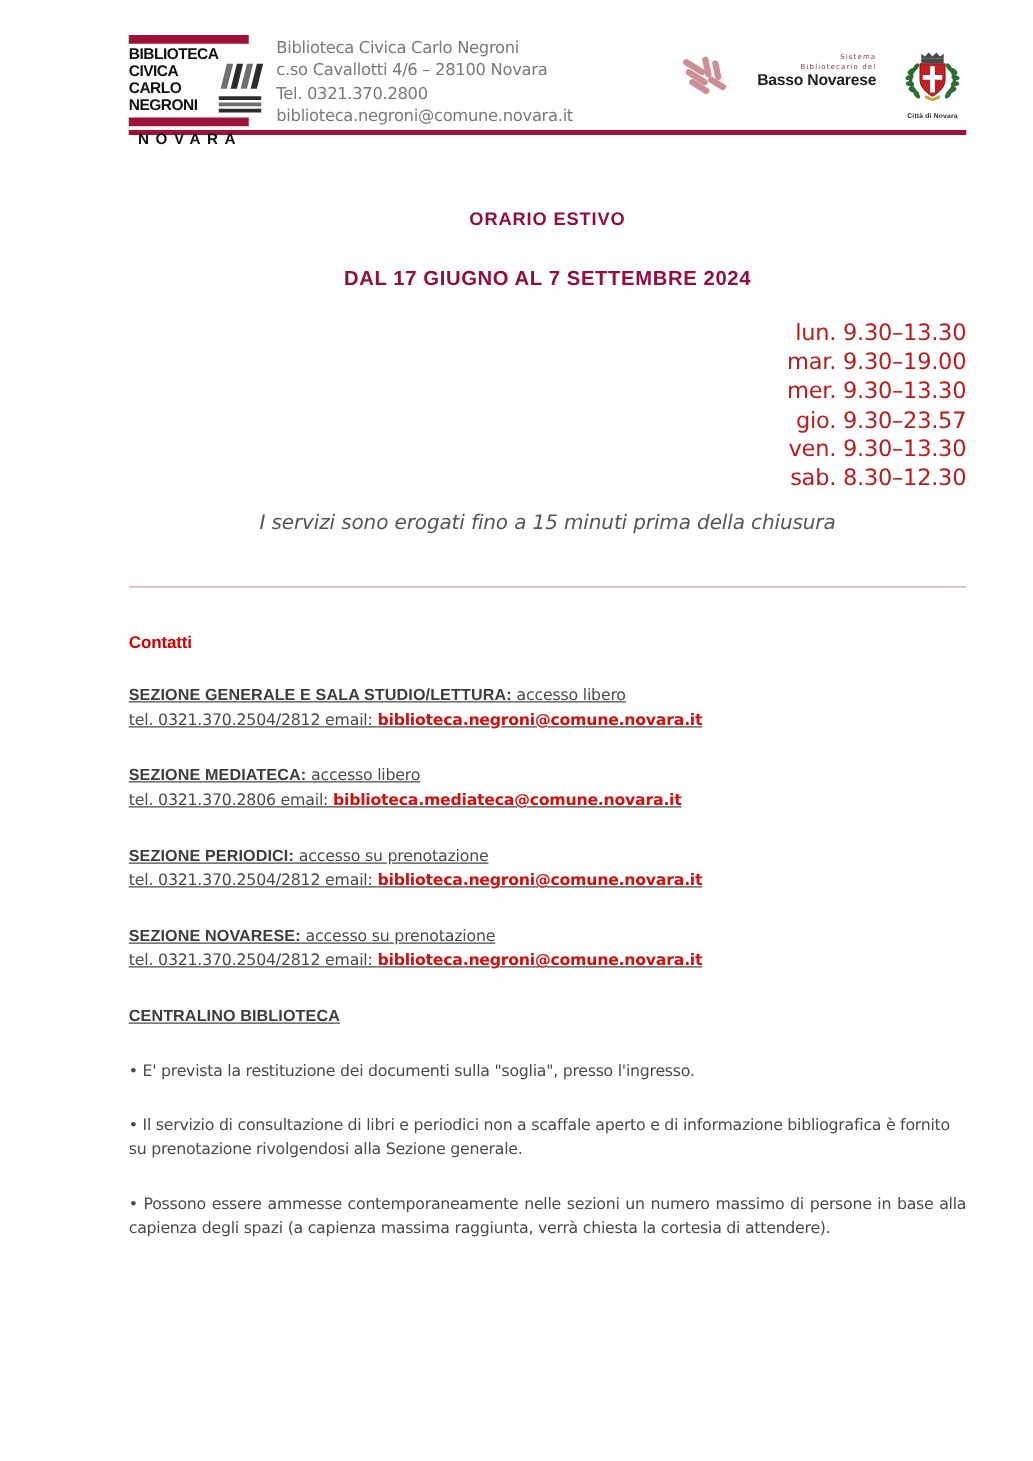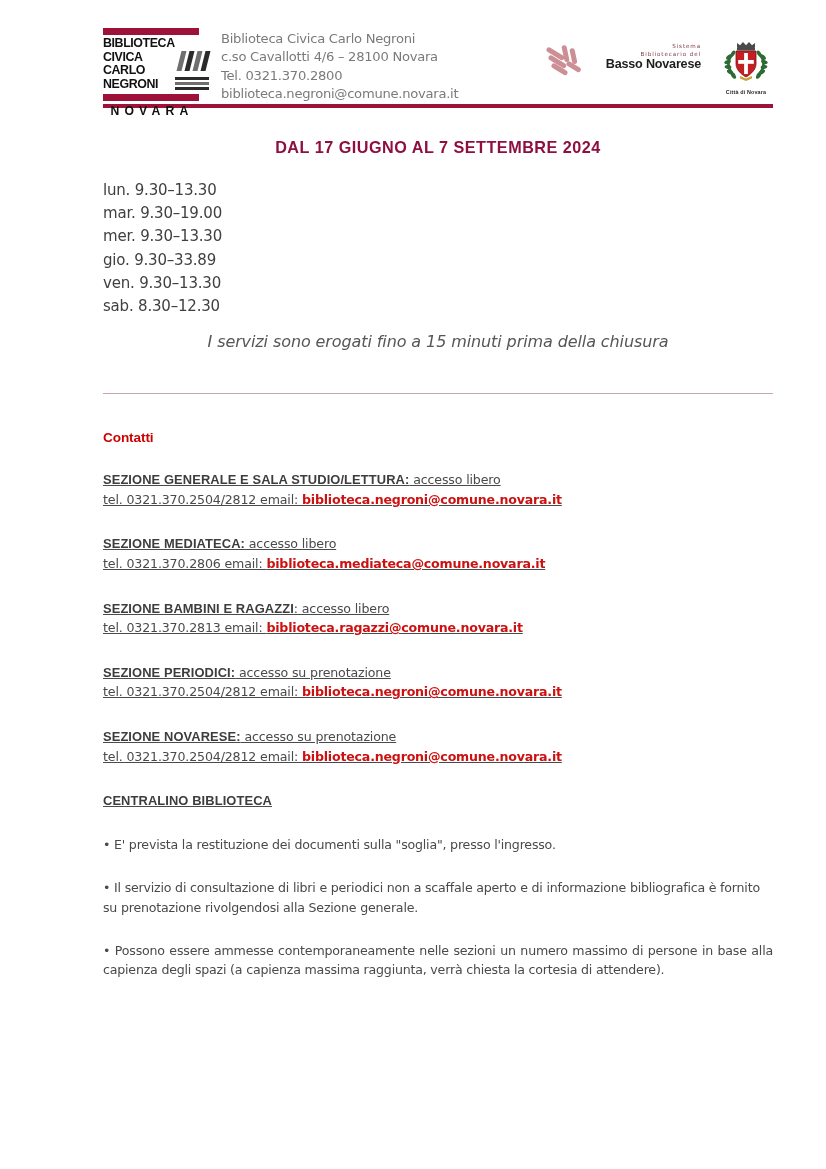--- a/index.html
+++ b/index.html
@@ -190,26 +190,26 @@
     font-family: "Liberation Sans", sans-serif;
     font-weight: bold;
     font-size: 16.2px;
     letter-spacing: 0.5px;
     color: #8e0f40;
     margin-top: 30px;
   }
 
   
   .hours {
-    text-align: left;
+    text-align: right;
     margin-top: 22px;
     font-family: "DejaVu Sans", sans-serif;
-    font-size: 15px;
+    font-size: 18px;
     line-height: 23.2px;
-    color: #404040;
+    color: #b91c1c;
     letter-spacing: -0.2px;
   }
   .hours div { white-space: nowrap; }
   .hours-note {
     text-align: center;
     margin-top: 14px;
     font-family: "DejaVu Sans", sans-serif;
     font-style: italic;
     font-size: 16px;
     color: #565656;
@@ -352,28 +352,29 @@
         </svg>
         <div class="city-caption">Città di Novara</div>
       </div>
 
     </div>
   </div>
 
   <div class="rule-main"></div>
 
   <div class="titles">
+    <div class="title-1">ORARIO ESTIVO</div>
     <div class="title-2">DAL 17 GIUGNO AL 7 SETTEMBRE 2024</div>
   </div>
 
   <div class="hours">
     <div>lun. 9.30–13.30</div>
     <div>mar. 9.30–19.00</div>
     <div>mer. 9.30–13.30</div>
-    <div>gio. 9.30–33.89</div>
+    <div>gio. 9.30–23.57</div>
     <div>ven. 9.30–13.30</div>
     <div>sab. 8.30–12.30</div>
   </div>
   <div class="hours-note">I servizi sono erogati fino a 15 minuti prima della chiusura</div>
 
   <div class="spacer-before-rule"></div>
   <div class="rule-thin"></div>
 
   <div class="contatti-title">Contatti</div>
 
@@ -388,28 +389,20 @@
 
   <div class="contact-block">
     <div>
       <span class="lbl">SEZIONE MEDIATECA:</span><span> accesso libero</span>
     </div>
     <div>
       <span>tel. 0321.370.2806 email: </span><span class="mail">biblioteca.mediateca@comune.novara.it</span>
     </div>
   </div>
 
-  <div class="contact-block">
-    <div>
-      <span class="lbl">SEZIONE BAMBINI E RAGAZZI</span><span>: accesso libero</span>
-    </div>
-    <div>
-      <span>tel. 0321.370.2813 email: </span><span class="mail">biblioteca.ragazzi@comune.novara.it</span>
-    </div>
-  </div>
 
   <div class="contact-block">
     <div>
       <span class="lbl">SEZIONE PERIODICI:</span><span> accesso su prenotazione</span>
     </div>
     <div>
       <span>tel. 0321.370.2504/2812 email: </span><span class="mail">biblioteca.negroni@comune.novara.it</span>
     </div>
   </div>
 

